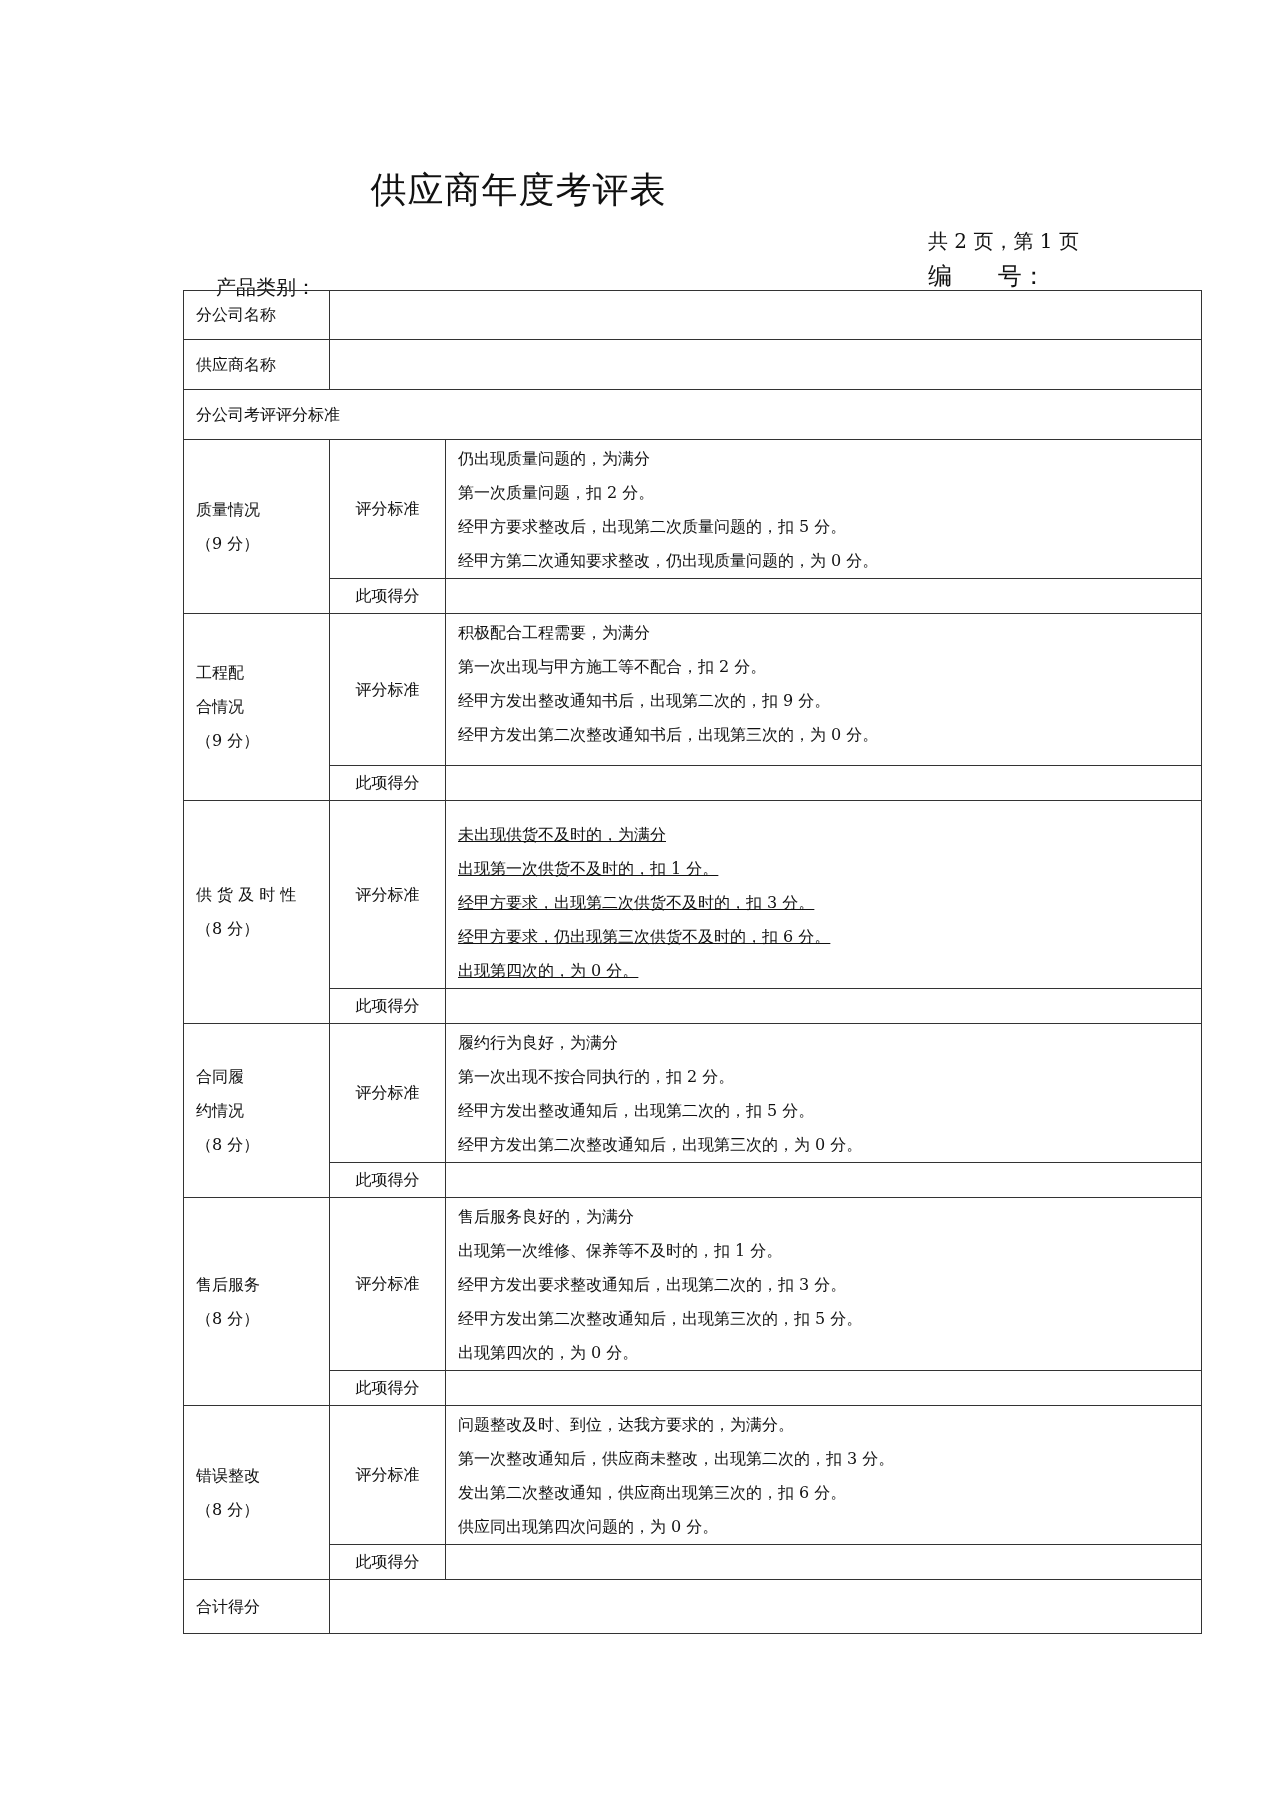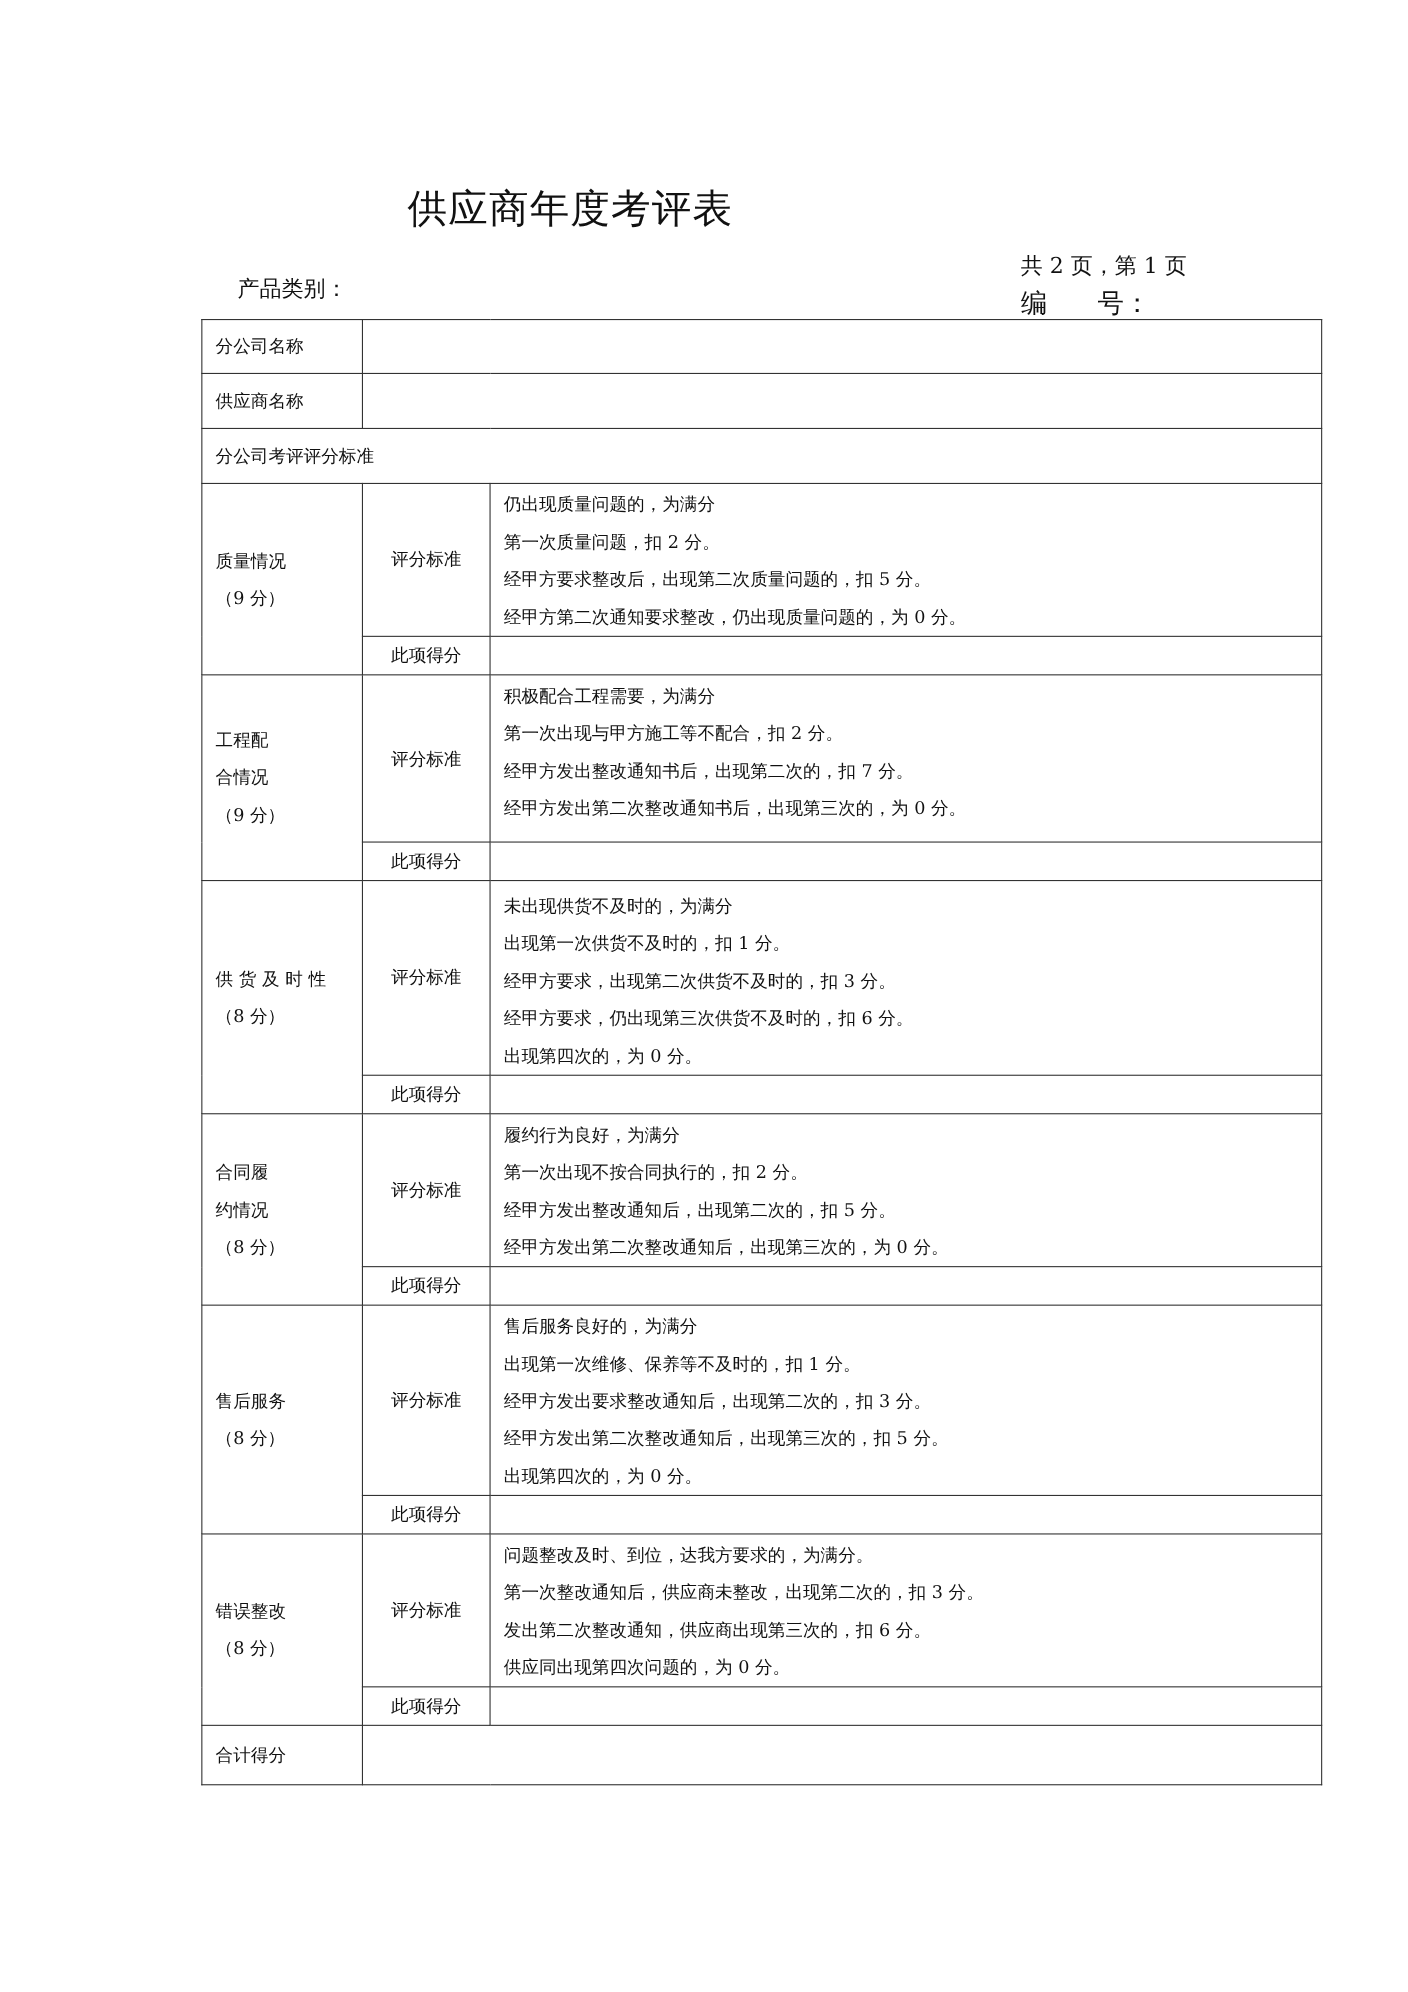--- a/index.html
+++ b/index.html
@@ -1,19 +1,19 @@
 <!DOCTYPE html>
 <html><head>
 <meta charset="utf-8">
 <style>
   html, body { margin: 0; padding: 0; background: #ffffff; }
   body { width: 1280px; height: 1811px; position: relative; font-family: "DejaVu Serif", "Liberation Serif", serif; color: #111; }
   .title { position: absolute; top: 166px; left: 0; width: 1037px; text-align: center; font-size: 36px; letter-spacing: 1px; }
   .page-info { position: absolute; top: 228px; left: 928px; font-size: 20px; }
-  .category { position: absolute; top: 249px; left: 216px; font-size: 20px; }
+  .category { position: absolute; top: 274px; left: 216px; font-size: 20px; }
   .code { position: absolute; top: 260px; left: 928px; font-size: 24px; white-space: pre; }
   table.form { position: absolute; top: 290px; left: 183px; width: 1018px; border-collapse: collapse; table-layout: fixed; font-size: 16px; }
   table.form td { border: 1.5px solid #333; padding: 0 12px; vertical-align: middle; line-height: 34px; }
   td.lbl { text-align: left; }
   td.sub { text-align: center; padding: 0 6px; }
   .crit-line { display: block; white-space: nowrap; }
   .cat-line { display: block; }
 </style>
 </head>
 <body>
@@ -63,35 +63,35 @@
       <tr style="height: 152px;">
         <td rowspan="2" class="lbl">
           <span class="cat-line">工程配</span>
           <span class="cat-line">合情况</span>
           <span class="cat-line">（9 分）</span>
         </td>
         <td class="sub">评分标准</td>
         <td style="vertical-align: top; padding-top: 2px;">
           <span class="crit-line">积极配合工程需要，为满分</span>
           <span class="crit-line">第一次出现与甲方施工等不配合，扣 2 分。</span>
-          <span class="crit-line">经甲方发出整改通知书后，出现第二次的，扣 7 分。</span>
+          <span class="crit-line">经甲方发出整改通知书后，出现第二次的，扣 9 分。</span>
           <span class="crit-line">经甲方发出第二次整改通知书后，出现第三次的，为 0 分。</span>
         </td>
       </tr>
       <tr style="height: 34px;">
         <td class="sub">此项得分</td>
         <td></td>
       </tr>
       <tr style="height: 171px;">
         <td rowspan="2" class="lbl">
           <span class="cat-line">供 货 及 时 性</span>
           <span class="cat-line">（8 分）</span>
         </td>
         <td class="sub">评分标准</td>
-        <td style="vertical-align: top; padding-top: 6px;">
+        <td style="vertical-align: top; padding-top: 17px; text-decoration: underline;">
           <span class="crit-line">未出现供货不及时的，为满分</span>
           <span class="crit-line">出现第一次供货不及时的，扣 1 分。</span>
           <span class="crit-line">经甲方要求，出现第二次供货不及时的，扣 3 分。</span>
           <span class="crit-line">经甲方要求，仍出现第三次供货不及时的，扣 6 分。</span>
           <span class="crit-line">出现第四次的，为 0 分。</span>
         </td>
       </tr>
       <tr style="height: 34px;">
         <td class="sub">此项得分</td>
         <td></td>

